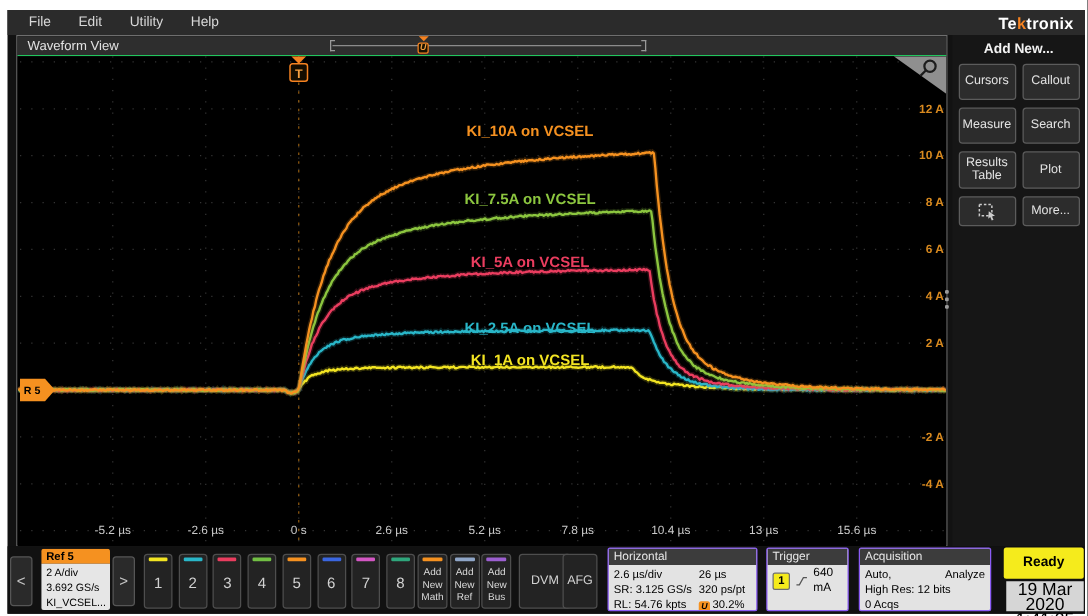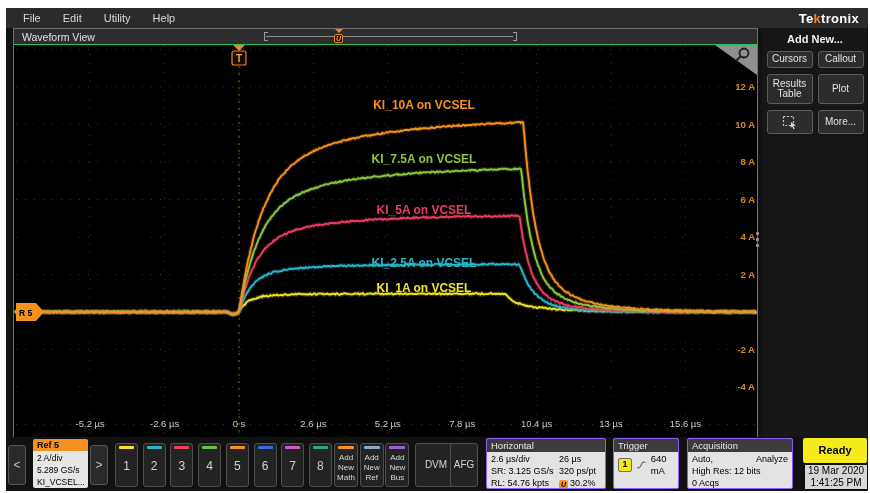--- a/index.html
+++ b/index.html
@@ -37,21 +37,21 @@
   #grip{position:absolute;left:748px;top:218px;width:7px;height:26px;display:flex;flex-direction:column;
     align-items:center;justify-content:center;gap:3px;}
   #grip i{width:3px;height:3px;background:#9a9a9a;border-radius:1px;}
 
   
   #rightpanel{position:absolute;left:756px;top:20px;width:106px;height:409px;background:#161616;}
   #addnew-header{margin-top:5px;text-align:center;color:#f2f2f2;font-size:11px;font-weight:bold;}
   .rp-row{display:flex;justify-content:center;gap:5px;margin-top:6px;}
   .rp-btn{width:46px;box-sizing:border-box;background:#2c2c2c;border:1px solid #5c5c5c;border-radius:3px;
     color:#e3e3e3;font-size:10px;display:flex;align-items:center;justify-content:center;text-align:center;line-height:1.05;cursor:default;}
-  .h22{height:17px;} .h30{height:30px;} .h24{height:24px;}
+  .h22{height:29px;} .h30{height:30px;} .h24{height:24px;}
 
   
   #bottombar{position:absolute;left:0;top:429px;width:862px;height:54px;background:#111111;}
   .navbtn{position:absolute;top:8px;width:18px;height:40px;background:#2a2a2a;border:1px solid #565656;border-radius:3px;
     color:#c5c5c5;font-size:12px;text-align:center;line-height:38px;box-sizing:border-box;cursor:default;}
   #ref-badge{position:absolute;left:27px;top:2px;width:55px;height:49px;border-radius:2px;overflow:hidden;font-size:8.5px;}
   #ref-badge .hd{height:12px;background:#f59120;color:#000;font-weight:bold;font-size:9px;line-height:12px;padding-left:4px;}
   #ref-badge .bd{background:#e6e6e6;color:#000;height:37px;padding:1px 0 0 4px;line-height:12px;}
   .bbtn{position:absolute;top:6px;height:44px;background:#232323;border:1px solid #4e4e4e;border-radius:3px;box-sizing:border-box;cursor:default;}
   .chbar{position:absolute;top:2px;left:3px;right:3px;height:3px;border-radius:1px;}
@@ -62,21 +62,21 @@
   .panel .hd{height:13px;background:#3c3c3c;color:#e8e8e8;font-size:9.5px;line-height:13px;padding-left:4px;}
   .panel .bd{padding:1px 4px 0 4px;color:#000;font-size:9px;line-height:12px;}
   .prow{display:grid;grid-template-columns:68px auto;}
   .trigrow{display:flex;align-items:center;gap:5px;padding-top:7px;}
   .srcbox{width:17px;height:12px;background:#f5eb1c;border:1px solid #6f6f6f;border-radius:2px;color:#000;
     font-size:9px;font-weight:bold;text-align:center;line-height:11px;}
   .acq1{display:flex;justify-content:space-between;}
   #ready{position:absolute;left:797px;top:1px;width:64px;height:25px;background:#f5eb1c;border-radius:2px;
     color:#000;font-weight:bold;font-size:11px;text-align:center;line-height:25px;}
   #datetime{position:absolute;left:799px;top:28px;width:62px;height:24px;background:#d6d6d6;color:#000;
-    font-size:10px;line-height:12px;text-align:center;}
+    font-size:14px;line-height:12px;text-align:center;}
   .uicon{display:inline-block;width:9px;height:9px;background:#f59120;border-radius:2px;color:#000;
     font-size:7px;font-weight:bold;text-align:center;line-height:9px;vertical-align:-1px;margin-right:2px;}
 </style>
 </head>
 <body>
 
 <div id="app">
 
   <div id="menubar">
     <div class="menu-item">File</div>
@@ -178,41 +178,45 @@
       <i></i>
     </div>
 
   <div id="rightpanel">
     <div id="addnew-header">Add New...</div>
     <div class="rp-row">
       <div class="rp-btn h22">Cursors</div>
       <div class="rp-btn h22">Callout</div>
     </div>
     <div class="rp-row">
+      <div class="rp-btn h22">Measure</div>
+      <div class="rp-btn h22">Search</div>
+    </div>
+    <div class="rp-row">
       <div class="rp-btn h30">Results Table</div>
       <div class="rp-btn h30">Plot</div>
     </div>
     <div class="rp-row">
       <div class="rp-btn h24">
         <svg width="16" height="15" viewBox="0 0 16 15">
           <rect x="1.5" y="1.5" width="10" height="9" fill="none" stroke="#cccccc" stroke-width="1.2" stroke-dasharray="2 1.6"></rect>
           <path d="M9 7 L14 10.5 L11.5 11 L12.8 13.8 L11.4 14.3 L10.2 11.6 L8.6 13 Z" fill="#cccccc"></path>
         </svg>
       </div>
       <div class="rp-btn h24">More...</div>
     </div>
   </div>
 
   <div id="bottombar">
     <div class="navbtn" style="left:2px;">&lt;</div>
     <div id="ref-badge">
       <div class="hd">Ref 5</div>
       <div class="bd">
         <div>2 A/div</div>
-        <div>5.289 GS/s</div>
+        <div>3.692 GS/s</div>
         <div>KI_VCSEL...</div>
       </div>
     </div>
     <div class="navbtn" style="left:84px;">&gt;</div>
 
     <div id="channels">
         <div class="bbtn" style="left: 109px; width: 23px;">
           <span class="chbar" style="background:#f2e422"></span>
           <span class="chnum">1</span>
         </div>

